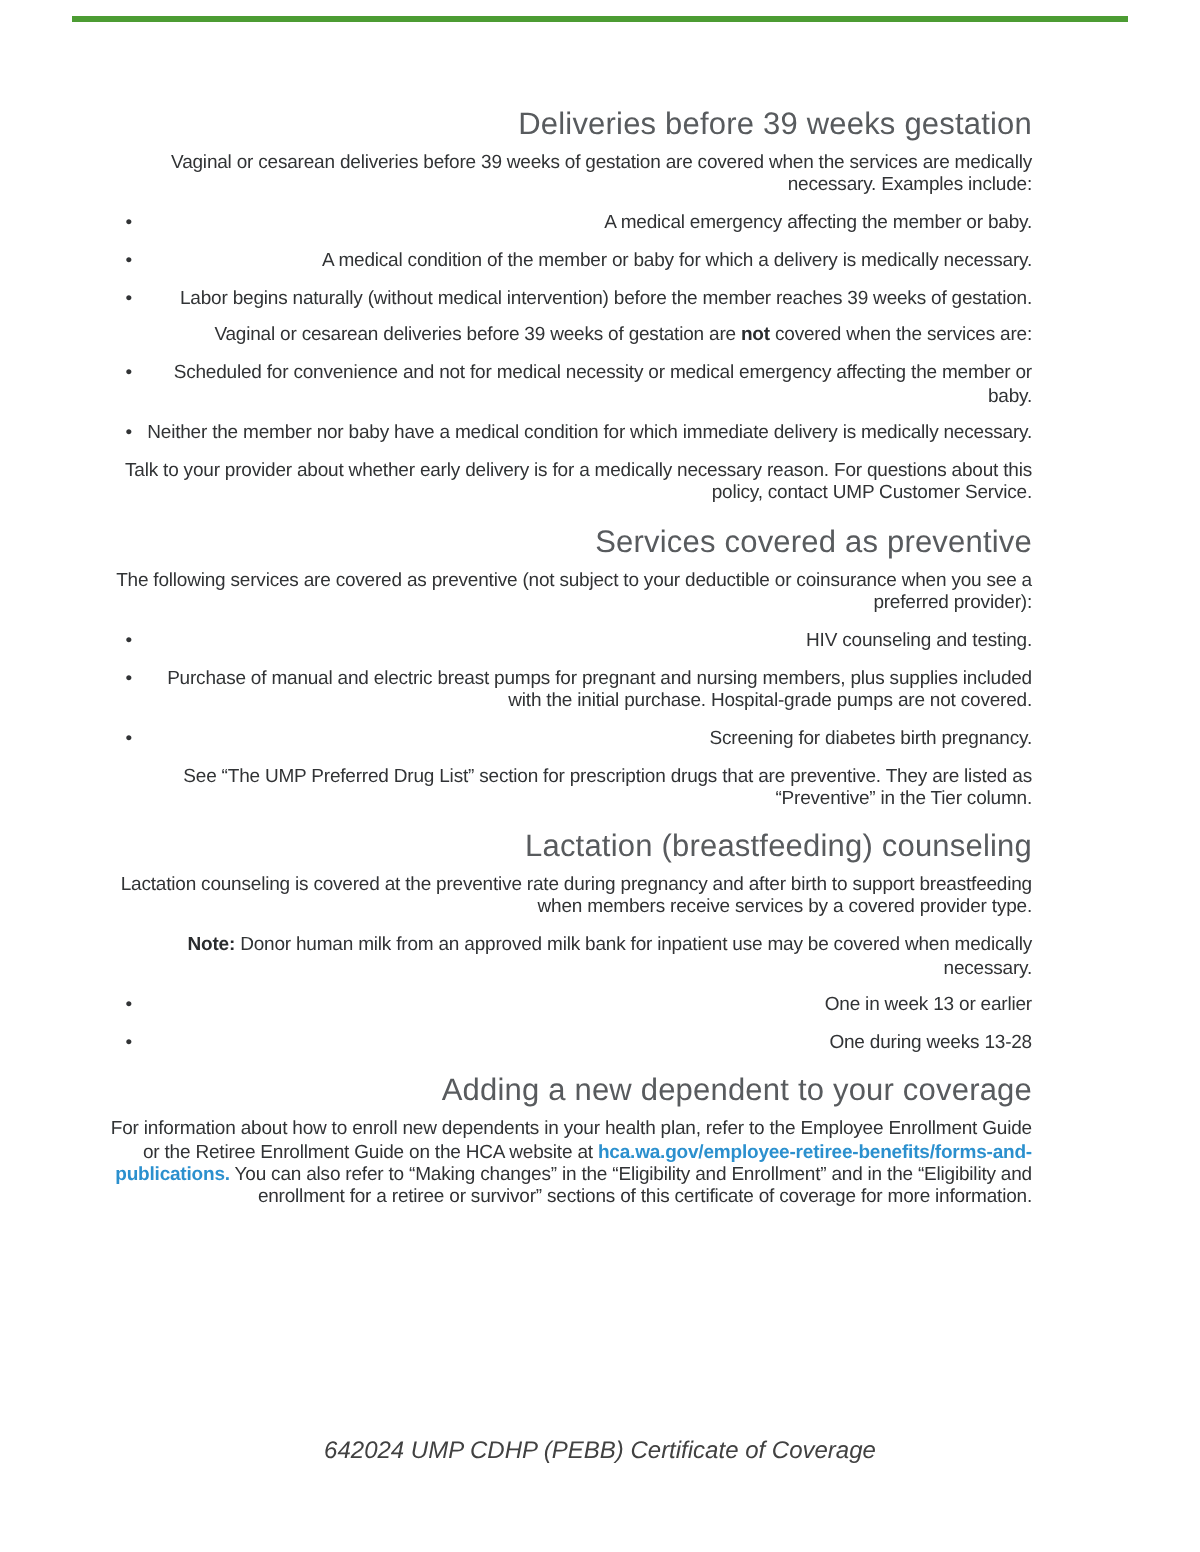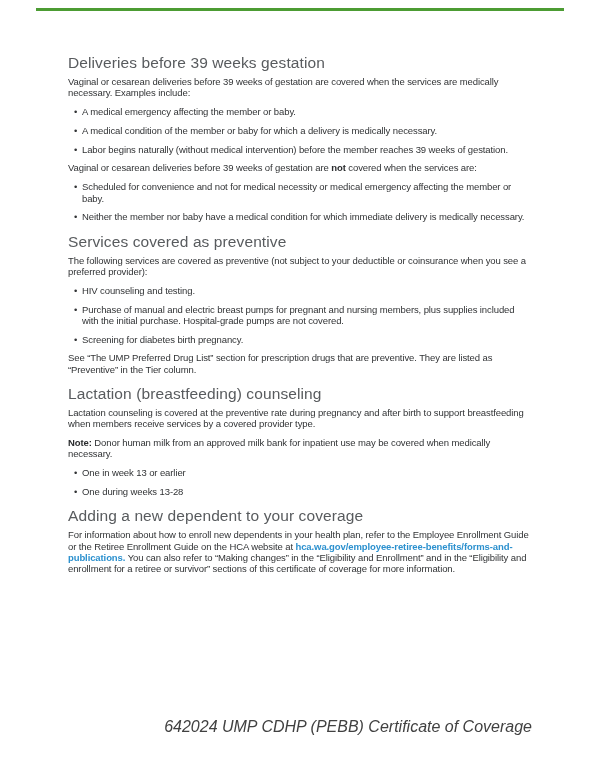--- a/index.html
+++ b/index.html
@@ -1,32 +1,32 @@
 <!DOCTYPE html>
 <html><head>
 <meta charset="utf-8">
 <style>
   html,body{margin:0;padding:0;background:#ffffff;}
   body{width:600px;height:776px;font-family:"Liberation Sans",sans-serif;}
   .page{position:relative;width:600px;height:776px;background:#ffffff;overflow:hidden;}
   .top-rule{position:absolute;left:36px;top:8px;width:528px;height:3px;background:#4c9c33;}
-  .content{position:absolute;left:68px;top:53px;width:464px;color:#313335;
-           font-size:9.5px;line-height:11.3px;letter-spacing:-0.1px;}
+  .content{position:absolute;left:52px;top:53px;width:464px;color:#313335;
+           font-size:9.5px;line-height:11.3px;letter-spacing:-0.1px;text-align:right;}
   .doc-section .h{font-size:15.5px;line-height:19px;font-weight:400;color:#585b5e;
                   letter-spacing:0.1px;margin:9px 0 4px 0;}
   .doc-section:first-child .h{margin-top:0;}
   .para{margin:0 0 7.5px 0;}
   .bullet-list{margin:0 0 0 0;}
   .bullet-row{display:flex;margin:0 0 7.5px 0;}
   .bullet-marker{flex:none;width:14px;padding-left:6px;box-sizing:border-box;color:#313335;}
   .bullet-text{flex:1;}
   .b{font-weight:700;color:#2a2c2e;}
   .link{color:#2b90ce;font-weight:700;text-decoration:none;cursor:pointer;}
   .footer{position:absolute;left:68px;top:718px;width:464px;display:flex;
-          justify-content:flex-end;font-size:16px;color:#414141;font-style:italic;}
+          justify-content:center;font-size:12px;color:#414141;font-style:italic;}
 </style>
 </head>
 <body>
 
 <div class="page">
   <div class="top-rule"></div>
   <div class="content">
       <div class="doc-section">
         <div class="h">Deliveries before 39 weeks gestation</div>
         <p class="para"><span>Vaginal or cesarean deliveries before 39 weeks of gestation are covered when the services are medically necessary. Examples include:</span></p>
@@ -48,20 +48,21 @@
         <div class="bullet-list">
           <div class="bullet-row">
             <span class="bullet-marker">•</span>
             <span class="bullet-text"><span>Scheduled for convenience and not for medical necessity or medical emergency affecting the member or baby.</span></span>
           </div>
           <div class="bullet-row">
             <span class="bullet-marker">•</span>
             <span class="bullet-text"><span>Neither the member nor baby have a medical condition for which immediate delivery is medically necessary.</span></span>
           </div>
         </div>
+        <p class="para"><span>Talk to your provider about whether early delivery is for a medically necessary reason. For questions about this policy, contact UMP Customer Service.</span></p>
       </div>
       <div class="doc-section">
         <div class="h">Services covered as preventive</div>
         <p class="para"><span>The following services are covered as preventive (not subject to your deductible or coinsurance when you see a preferred provider):</span></p>
         <div class="bullet-list">
           <div class="bullet-row">
             <span class="bullet-marker">•</span>
             <span class="bullet-text"><span>HIV counseling and testing.</span></span>
           </div>
           <div class="bullet-row">

